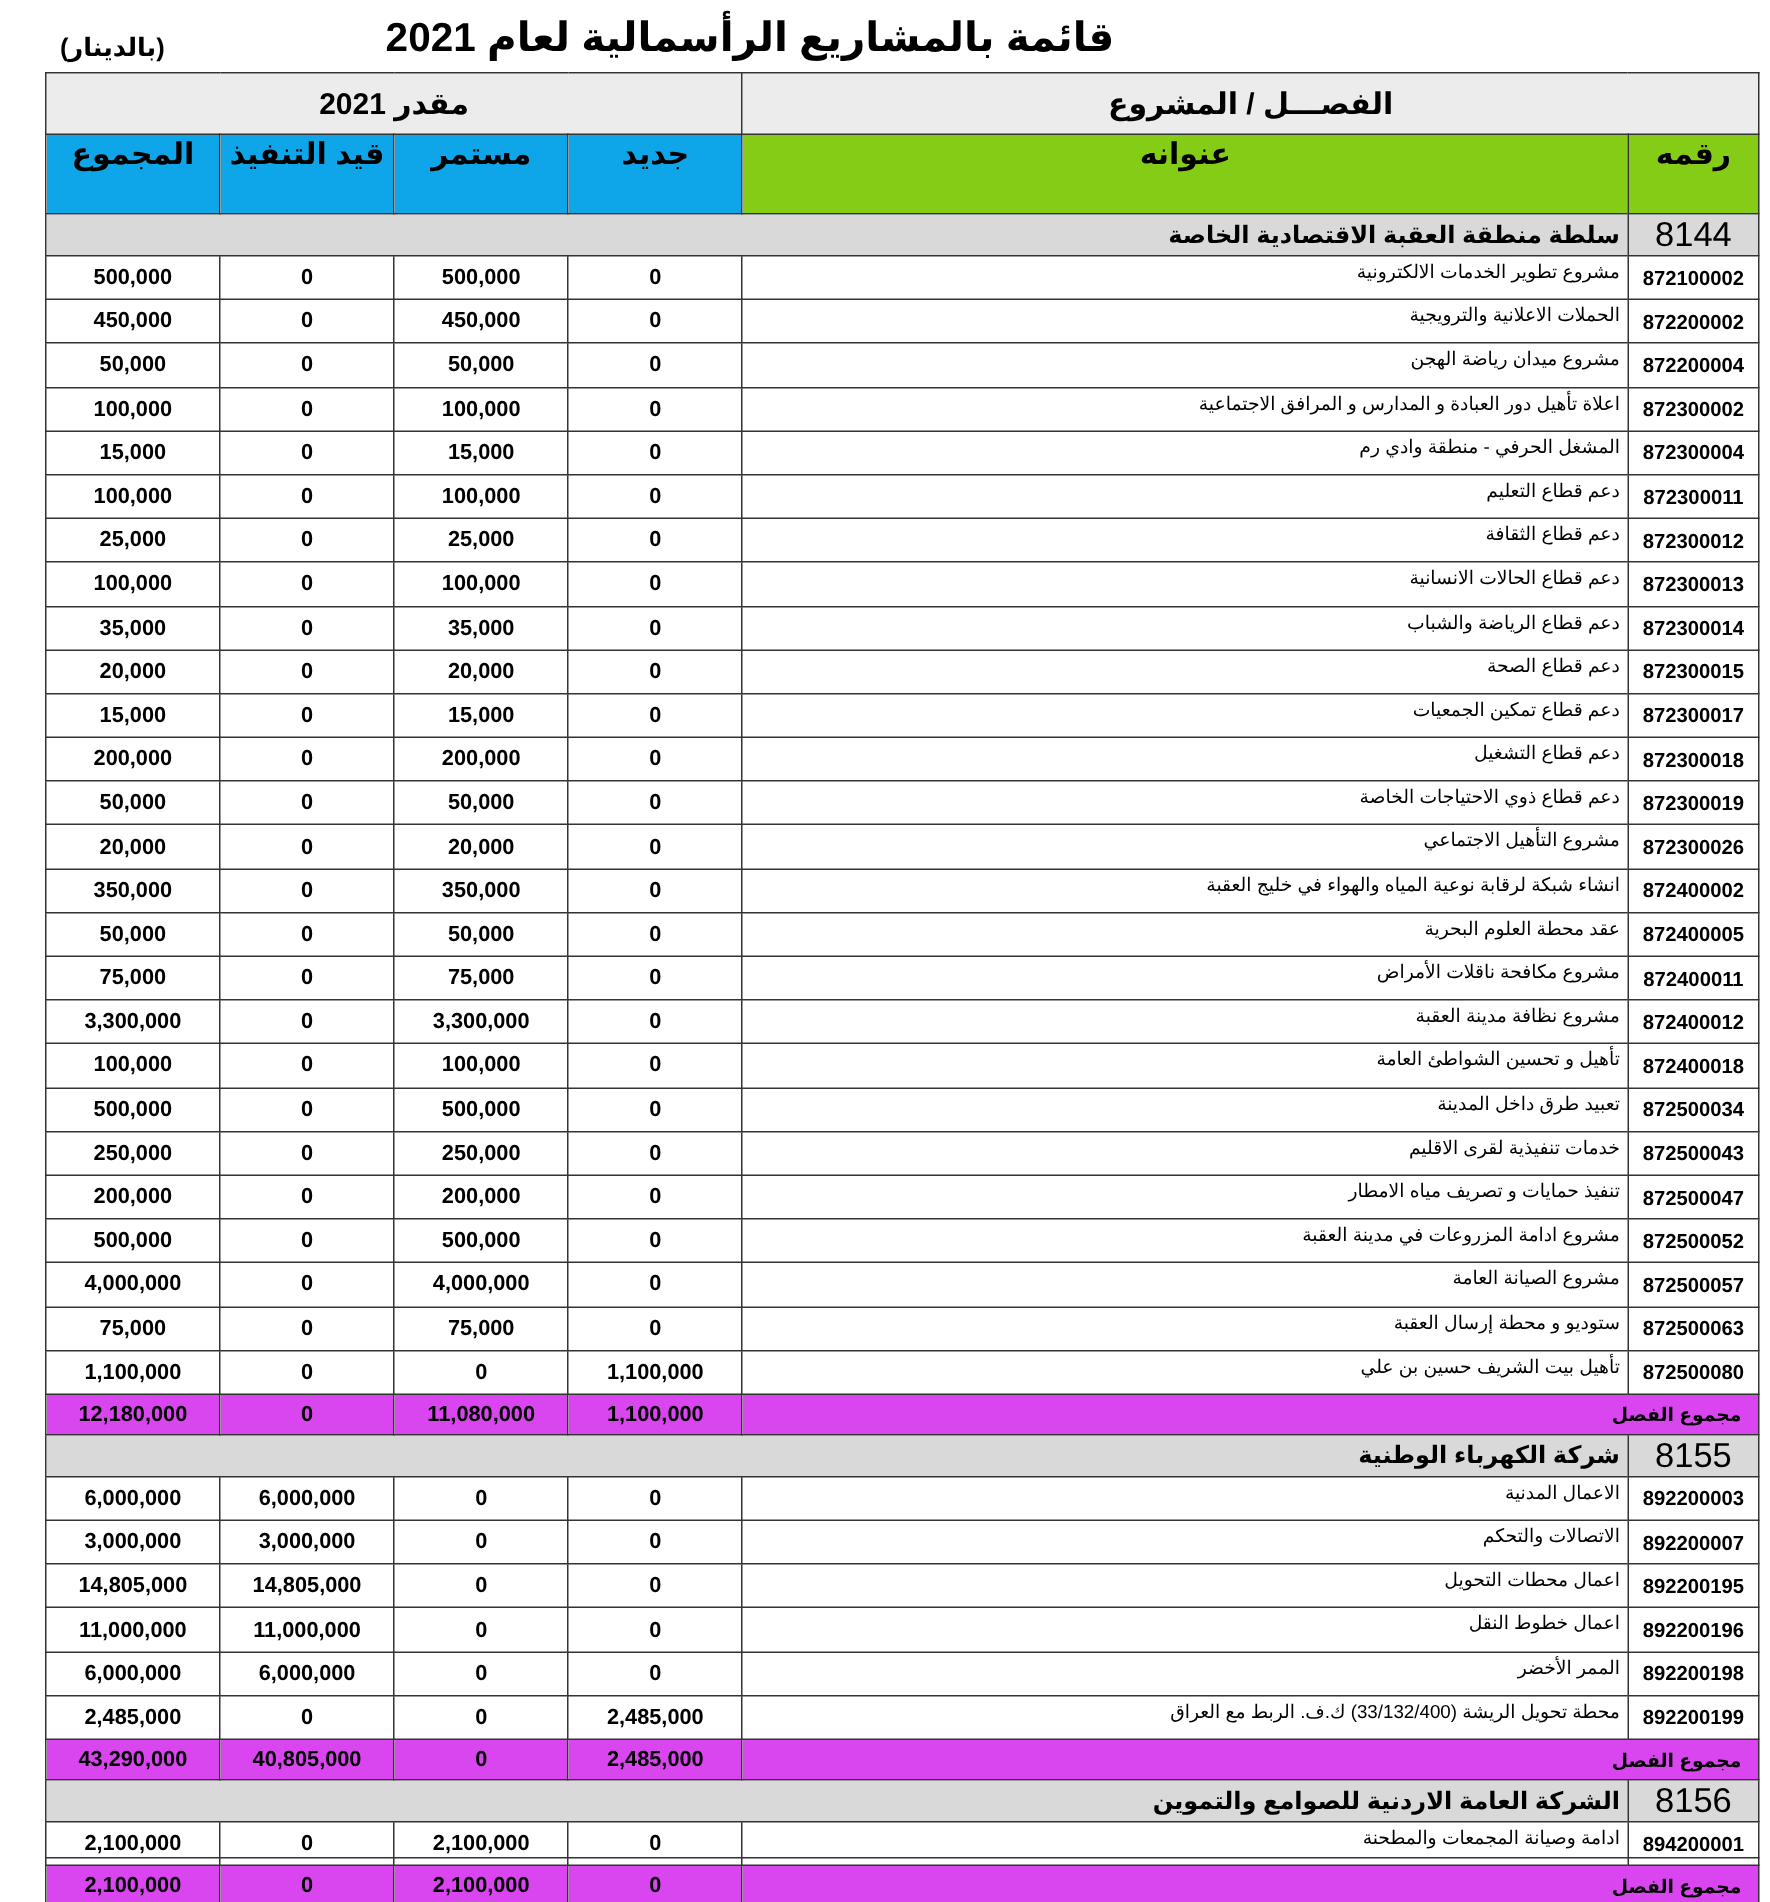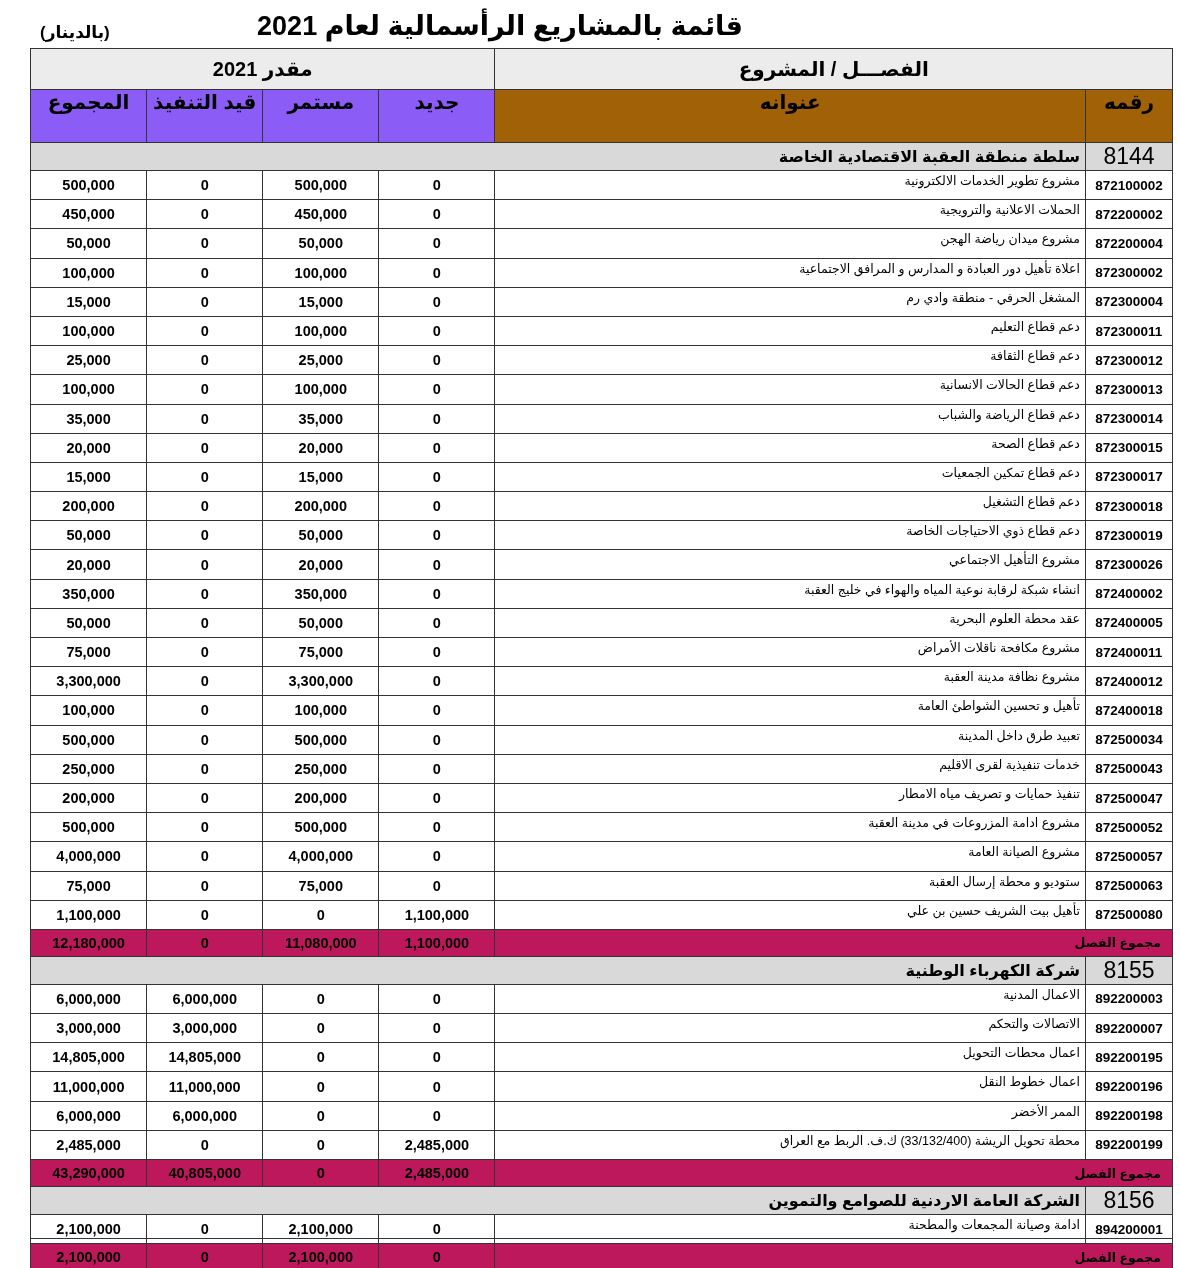--- a/index.html
+++ b/index.html
@@ -19,33 +19,33 @@
     border-collapse: collapse; table-layout: fixed; direction: rtl;
   }
   table.budget td, table.budget th {
     border: 1.5px solid #333; padding: 0 5px; overflow: hidden; white-space: nowrap;
   }
   col.c-num { width: 87px; }
   col.c-title { width: 590px; }
   col.c-money { width: 116px; }
 
   .hdr1 th { height: 40px; background: #ececec; font-size: 20px; font-weight: bold; text-align: center; vertical-align: middle; margin-left: 40px; }
-  .hdr2 th { height: 52px; background: #8b5cf6; font-size: 20px; font-weight: bold; text-align: center; vertical-align: top; padding-top: 2px; }
-  .hdr2 th.g { background: #a16207; }
+  .hdr2 th { height: 52px; background: #0ea5e9; font-size: 20px; font-weight: bold; text-align: center; vertical-align: top; padding-top: 2px; }
+  .hdr2 th.g { background: #84cc16; }
 
   tr.section td { background: #d9d9d9; height: 26px; }
   tr.section td.sec-code { font-size: 23px; font-weight: normal; text-align: center; margin-left: 48px; }
   tr.section td.sec-name { font-size: 16px; font-weight: bold; text-align: right; }
 
   tr.row td { height: 26.2px; font-size: 14px; }
   tr.row td.code { font-weight: bold; font-size: 13.5px; text-align: center; direction: ltr; padding: 0 3px; }
   tr.row td.name { text-align: right; font-size: 12.5px; vertical-align: top; padding-top: 2px; }
   tr.row td.money { font-weight: bold; text-align: center; direction: ltr; font-size: 14.5px; }
 
-  tr.total td { background: #be185d; height: 26px; }
+  tr.total td { background: #d946ef; height: 26px; }
   tr.total td.tlabel { text-align: right; font-size: 12.5px; padding-right: 11px; font-weight: bold; }
   tr.total td.money { font-weight: bold; text-align: center; direction: ltr; font-size: 14.5px; }
 
   .cut { position: absolute; top: 1238px; left: 30px; width: 1143px; height: 4px; border-top: 1.5px solid #333; }
 </style>
 </head>
 <body>
 
 <div class="title">قائمة بالمشاريع الرأسمالية لعام 2021</div>
 <div class="unit">(بالدينار)</div>

